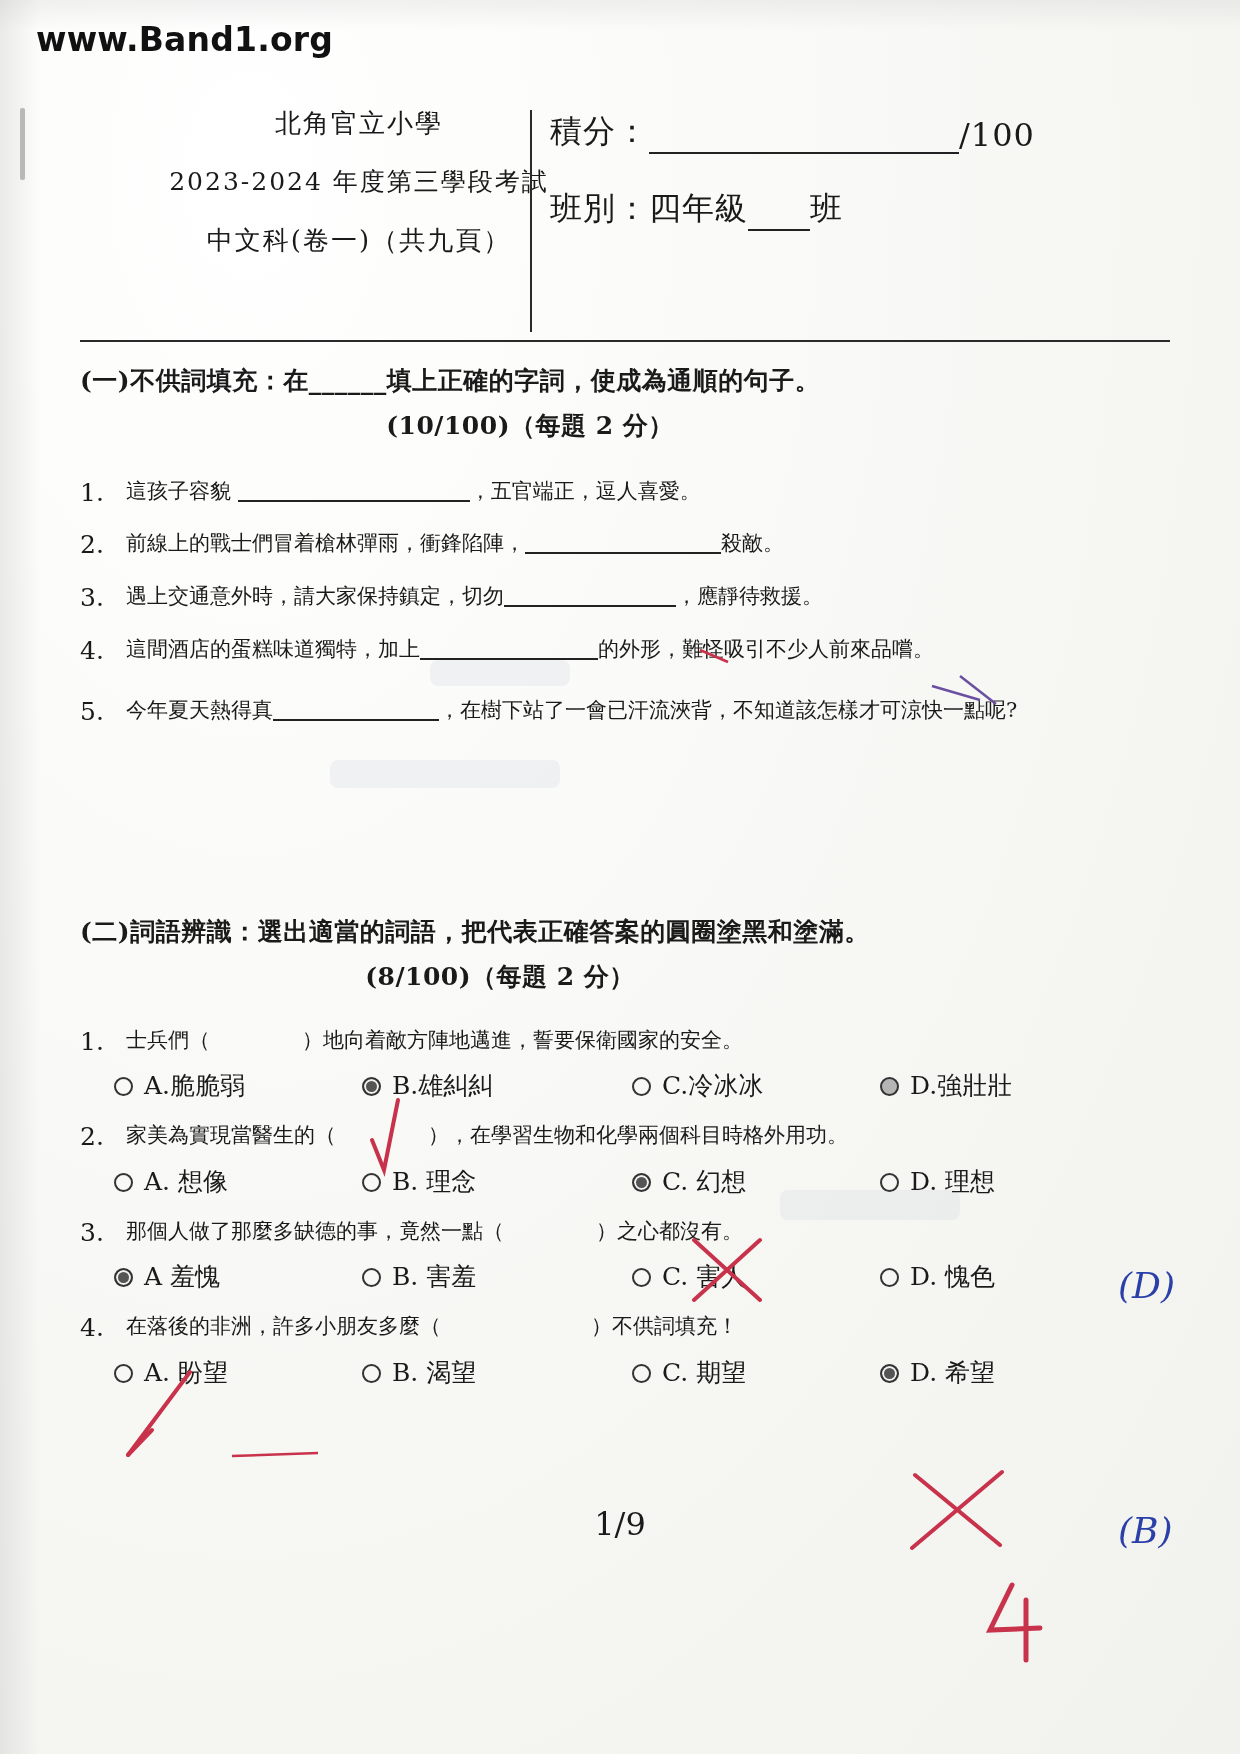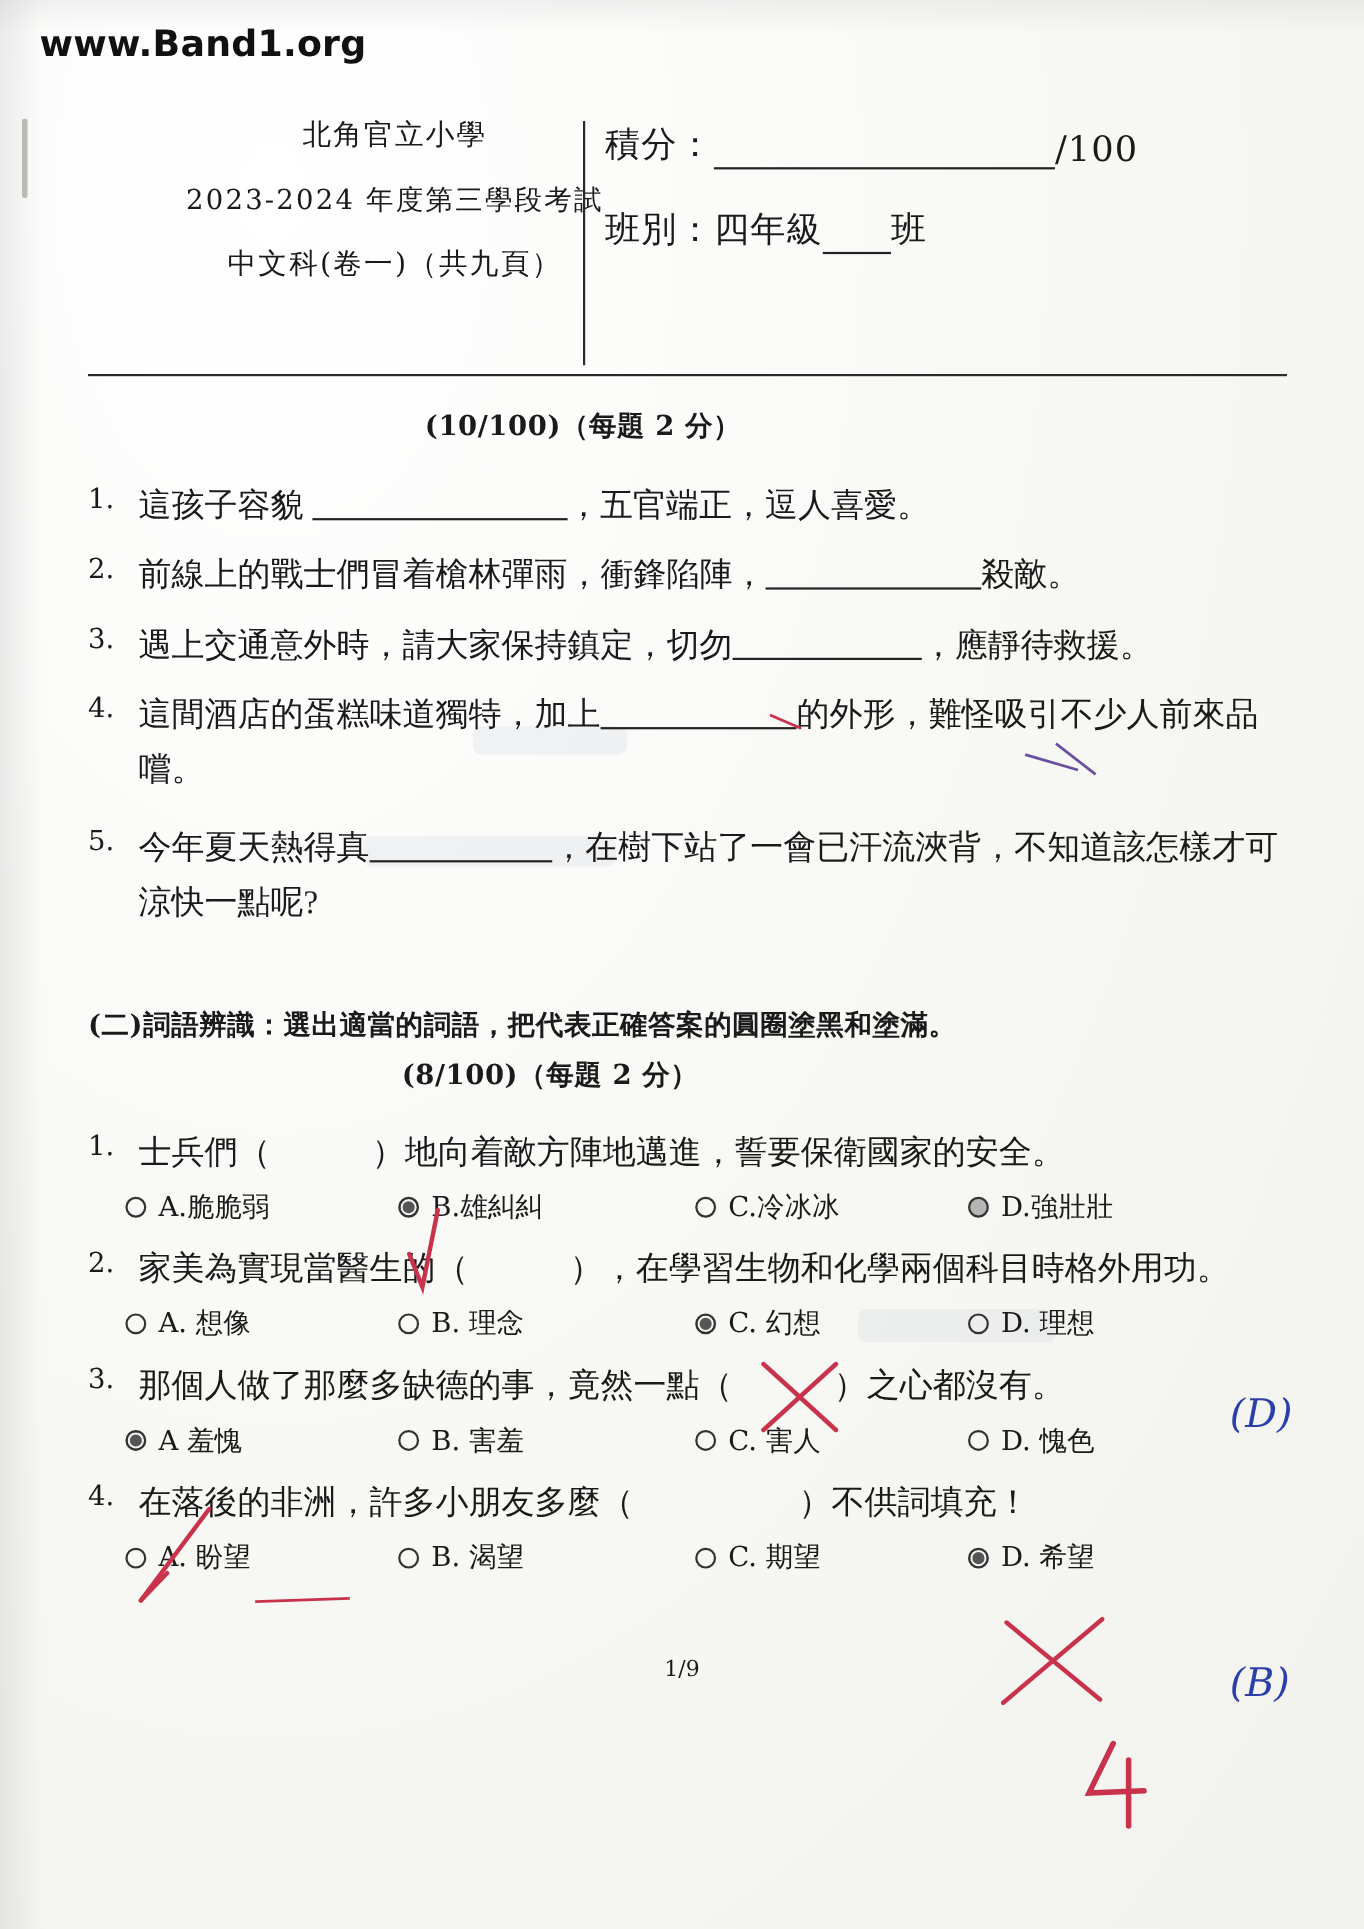--- a/index.html
+++ b/index.html
@@ -138,23 +138,22 @@
     align-items: flex-start;
     margin-bottom: 14px;
   }
   .q-num {
     width: 46px;
     flex: 0 0 46px;
     font-size: 25px;
   }
   .q-text {
     flex: 1;
-    font-size: 30px;
+    font-size: 21px;
     line-height: 1.65;
-    font-family: Liberation Serif, serif;
   }
   .q-text .blank {
     vertical-align: -4px;
   }
 
   
   .mc-row {
     display: flex;
     margin-top: 6px;
     margin-bottom: 6px;
@@ -192,21 +191,21 @@
     color: #2b3fa8;
     font-family: "DejaVu Serif", "Liberation Serif", serif;
     font-style: italic;
   }
   .pagenum {
     position: absolute;
     left: 0;
     right: 0;
     top: 1505px;
     text-align: center;
-    font-size: 20px;
+    font-size: 32px;
   }
   .smudge {
     position: absolute;
     background: rgba(170,180,200,0.13);
     border-radius: 8px;
     pointer-events: none;
   }
 </style>
 </head>
 <body>
@@ -238,20 +237,21 @@
       <div class="row">
         <span>班別：四年級</span>
         <span class="blank" style="width:62px;"></span>
         <span>班</span>
       </div>
     </div>
   </div>
   <div class="hdr-rule"></div>
 
   <div class="section" style="top:362px;">
+    <div class="sec-title">(一)不供詞填充：在______填上正確的字詞，使成為通順的句子。</div>
     <div class="sec-marks">(10/100)（每題 2 分）</div>
 
     <div class="q-list" style="margin-top:28px;">
 
       <div class="q-item">
         <div class="q-num">1.</div>
         <div class="q-text">
           <span>這孩子容貌 </span><span class="blank" style="width:232px;"></span><span>，五官端正，逗人喜愛。</span>
         </div>
       </div>

